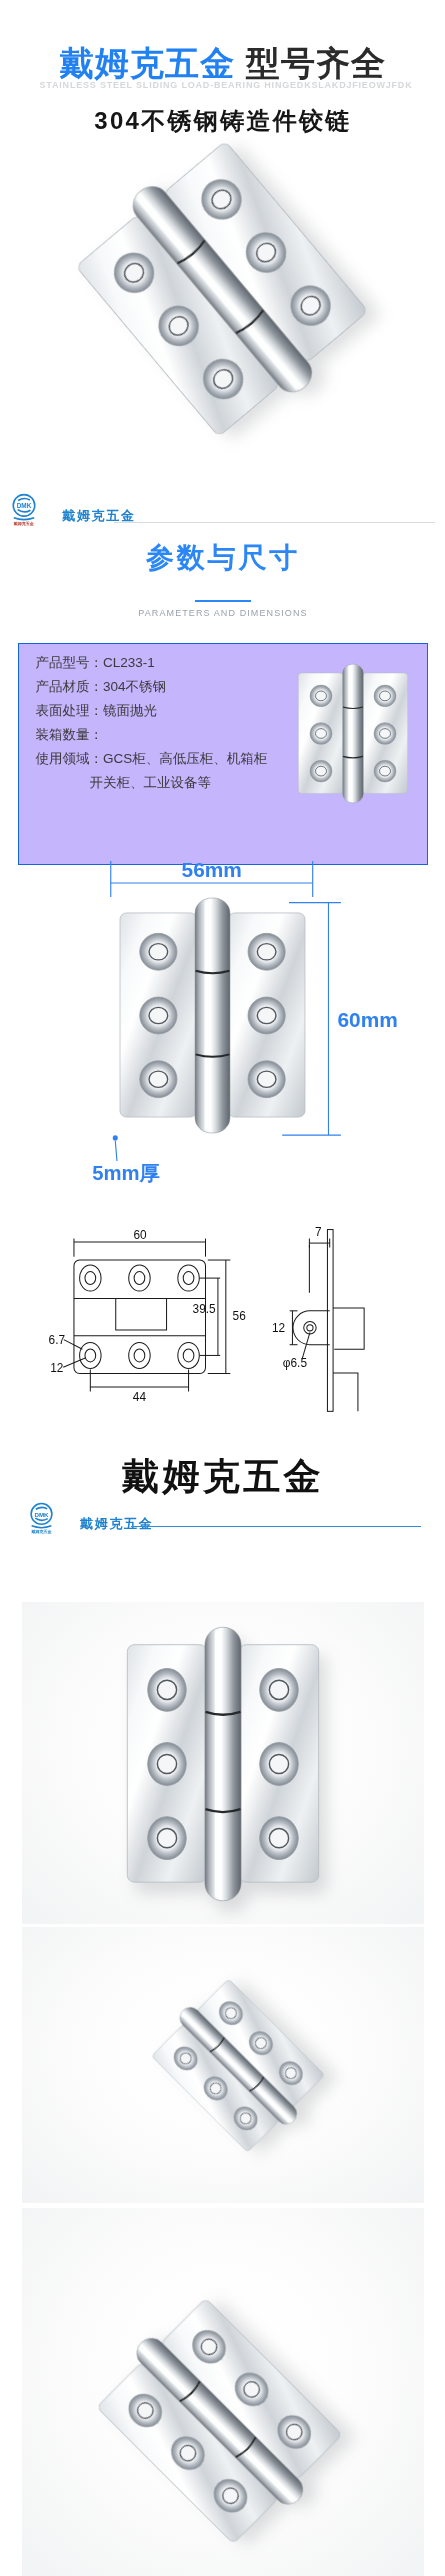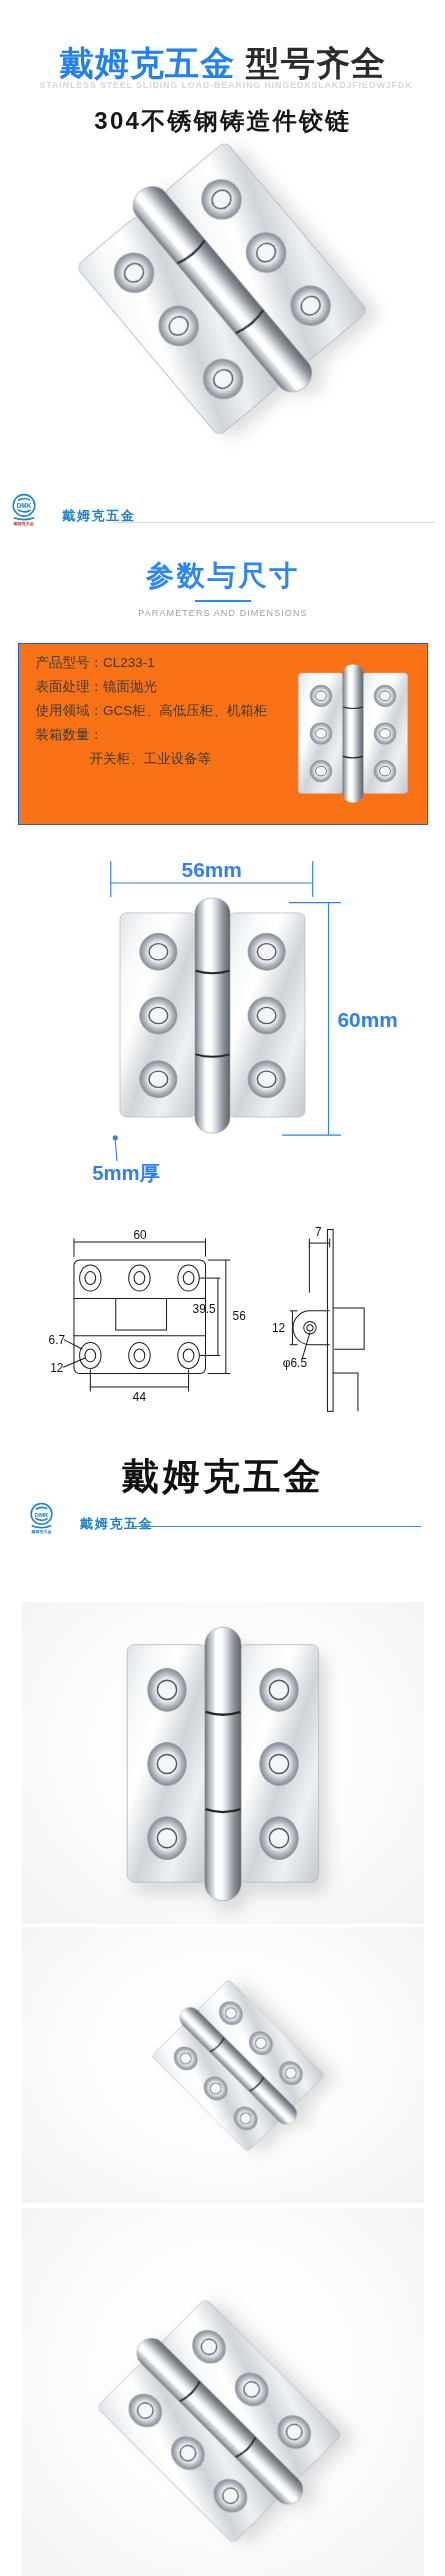--- a/index.html
+++ b/index.html
@@ -28,29 +28,29 @@
   .logo { position:absolute; display:flex; align-items:flex-end; gap:25px; }
   .logo-badge { width:27px; display:flex; flex-direction:column; align-items:center; }
   .logo-caption { font-size:4px; font-weight:bold; letter-spacing:0; line-height:4.5px; }
   .cap-red { color:#B93A2B; }
   .cap-blue { color:#1E82CE; }
   .logo-name { font-size:13px; font-weight:bold; color:#1E82CE; letter-spacing:1.7px; padding-bottom:1.7px; white-space:nowrap; }
   .divider { position:absolute; height:1.1px; }
   .divider-gray { background:#D8DCDF; }
   .divider-blue { background:#2E8BD8; }
   
-  .sec-title { position:absolute; top:557px; left:0; right:0; text-align:center;
+  .sec-title { position:absolute; top:539px; left:0; right:0; text-align:center;
     font-size:28px; font-weight:bold; color:#2b87f5; letter-spacing:2.8px; }
   .sec-underline { position:absolute; top:600px; left:0; right:0; margin:0 auto;
     width:56px; height:2.3px; background:#2b87f5; }
   .sec-sub { position:absolute; top:608px; left:0; right:0; text-align:center;
     font-size:9px; font-weight:normal; color:#9AA2AB; letter-spacing:1.1px; }
   
-  .spec-box { position:absolute; top:643px; left:17.5px; width:410px; height:182px;
-    border:1.7px solid #1663DC; background:#f97316; }
+  .spec-box { position:absolute; top:643px; left:17.5px; width:410px; height:222px;
+    border:1.7px solid #1663DC; background:#c4b5fd; }
   .spec-rows { position:absolute; left:17px; top:6.8px; font-size:13.5px; color:#3A3A3A; }
   .spec-row { line-height:24px; white-space:nowrap; }
   .spec-row-cont { line-height:24px; padding-left:54px; white-space:nowrap; }
   .spec-photo { position:absolute; right:13.5px; top:19px; width:120px; height:141px; }
   
   .dim-hinge { position:absolute; top:896px; left:111px; width:203px; height:239px; }
   .dim-overlay { position:absolute; top:835px; left:0; width:446px; height:361px; }
   .dim-overlay text { font-family:"Liberation Sans",sans-serif; font-weight:bold; fill:#2F80F0; }
   
   .tech-drawing { position:absolute; top:1225px; left:0; width:446px; height:192px; }
@@ -152,23 +152,24 @@
   </div>
   <div class="divider divider-gray" style="top:522px; left:114px; width:321px;"></div>
 
   <div class="sec-title">参数与尺寸</div>
   <div class="sec-underline"></div>
   <div class="sec-sub">PARAMETERS AND DIMENSIONS</div>
 
   <div class="spec-box">
     <div class="spec-rows">
       <div class="spec-row"><span>产品型号：</span><span>CL233-1</span></div>
+      <div class="spec-row"><span>产品材质：</span><span>304不锈钢</span></div>
       <div class="spec-row"><span>表面处理：</span><span>镜面抛光</span></div>
+      <div class="spec-row"><span>装箱数量：</span><span></span></div>
       <div class="spec-row"><span>使用领域：</span><span>GCS柜、高低压柜、机箱柜</span></div>
-      <div class="spec-row"><span>装箱数量：</span><span></span></div>
       <div class="spec-row-cont">开关柜、工业设备等</div>
     </div>
     <div class="spec-photo">
       <svg width="120" height="141" viewBox="0 0 360 480" preserveAspectRatio="none">
           <use href="#hinge"></use>
         </svg>
     </div>
   </div>
 
   <svg class="dim-hinge" viewBox="0 0 360 480" preserveAspectRatio="none">

